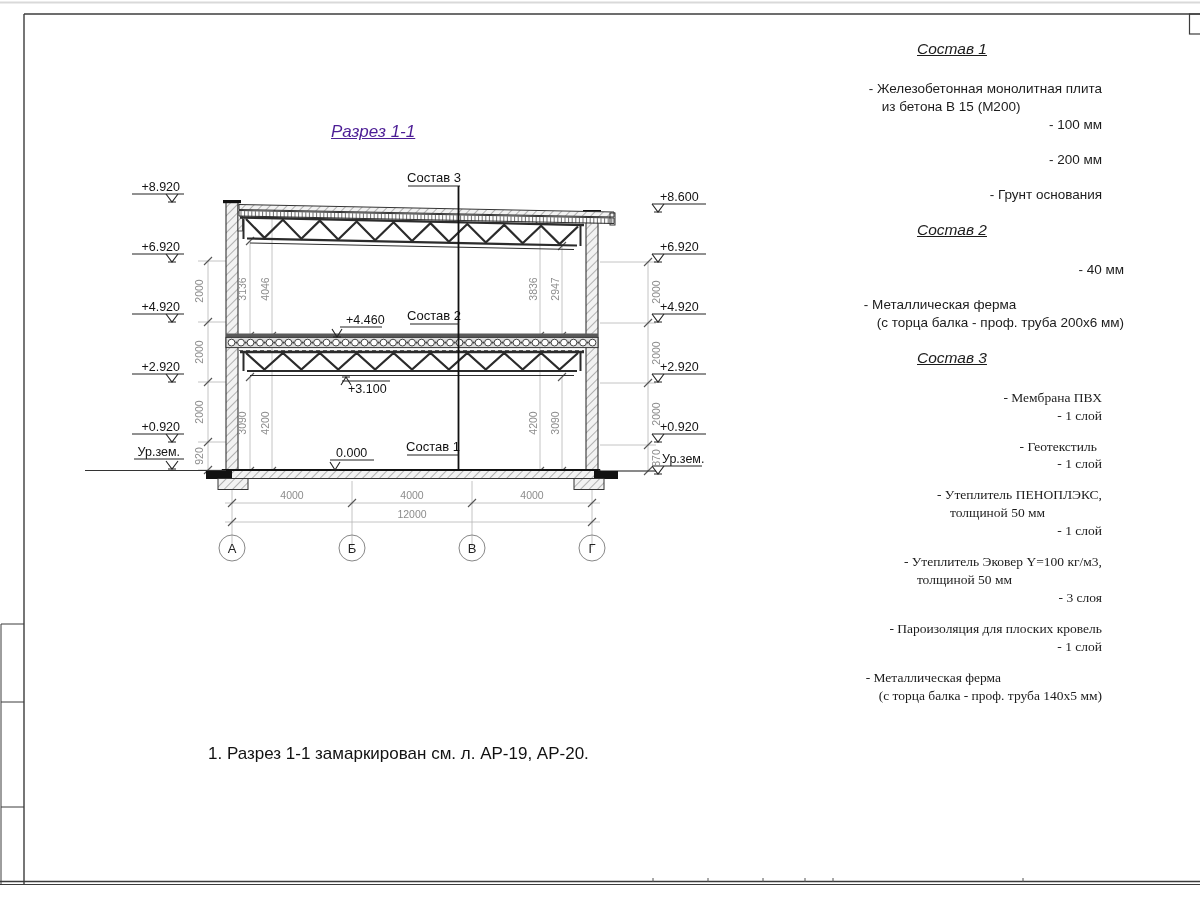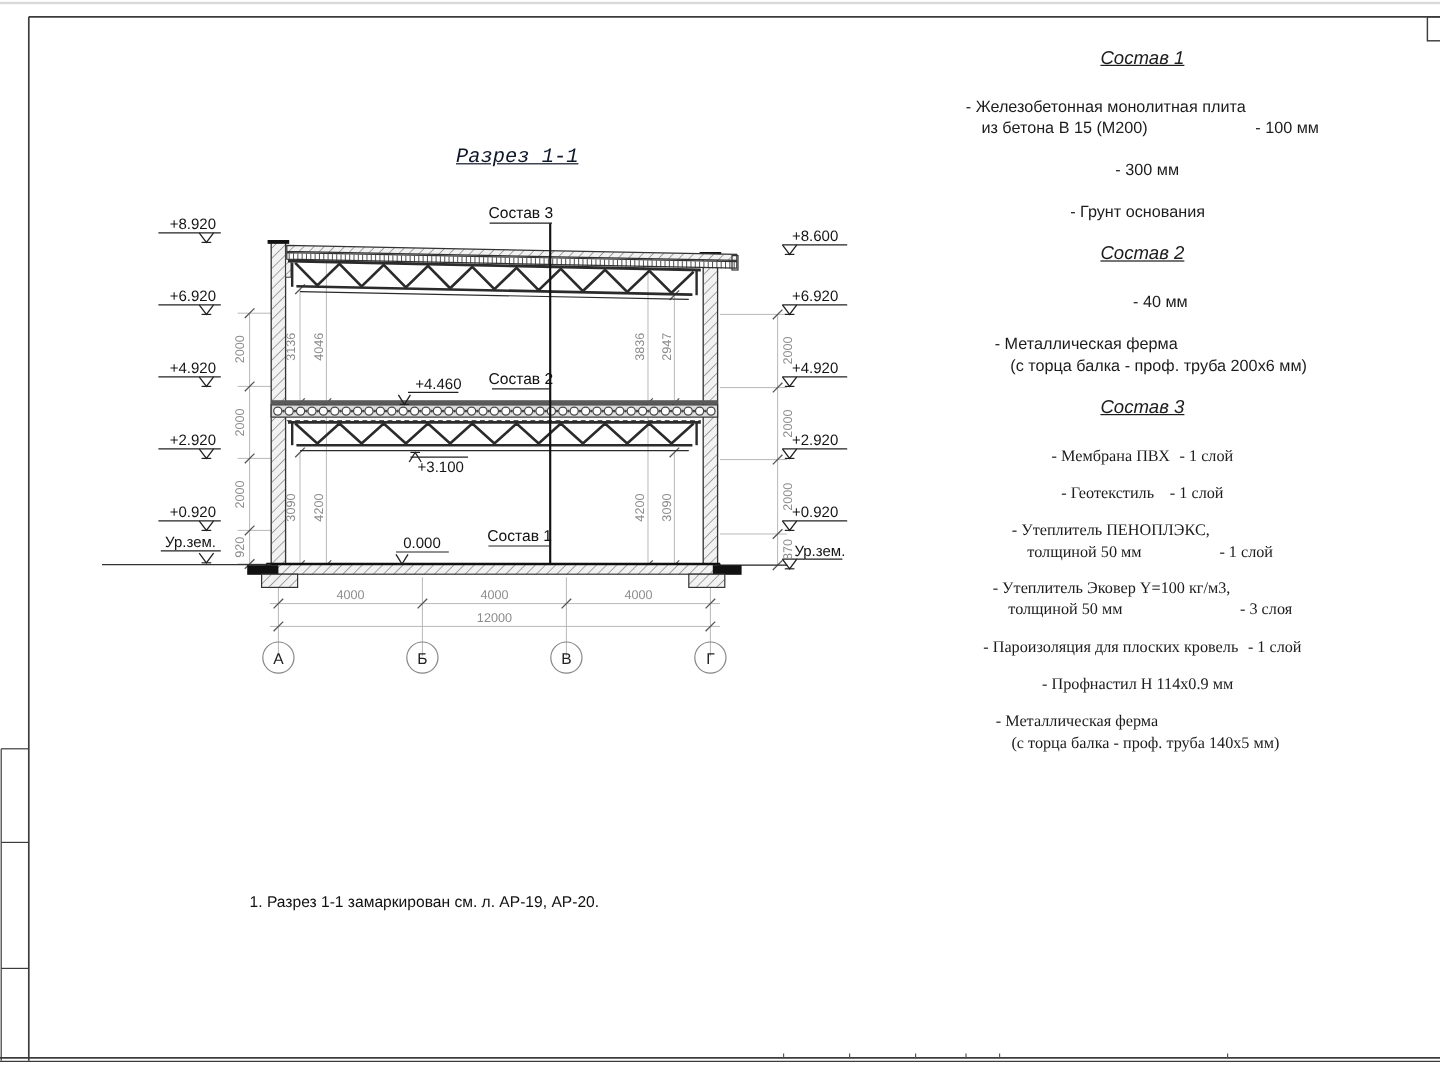--- a/index.html
+++ b/index.html
@@ -4,29 +4,29 @@
 <style>
   html,body{margin:0;padding:0;background:#fff;}
   .sheet{position:relative;width:1200px;height:900px;background:#fff;overflow:hidden;
          font-family:"Liberation Sans",sans-serif;color:#1c1c1c;}
   svg{position:absolute;left:0;top:0;}
   svg text{font-family:"Liberation Sans",sans-serif;}
   .dim{font-size:10.5px;fill:#8c8c8c;}
   .lvl{font-size:12.5px;fill:#141414;}
   .axisL{font-size:13px;fill:#222;}
   .callout{font-size:13px;fill:#111;}
-  .title{position:absolute;left:331px;top:122px;width:200px;text-align:center;
-         font-size:17px;font-style:italic;text-decoration:underline;color:#0f172a;font-family:Liberation Mono, monospace;}
-  .note{position:absolute;left:208px;top:744px;font-size:13px;color:#111;}
+  .title{position:absolute;left:331px;top:122px;width:200px;text-align:left;
+         font-size:17px;font-style:italic;text-decoration:underline;color:#4c1d95;}
+  .note{position:absolute;left:208px;top:744px;font-size:17px;color:#111;}
   .specs{position:absolute;left:802px;top:28px;width:322px;}
   .spec{margin-bottom:10px;}
   .spec-title{margin:12px 0 22px;text-align:center;font-size:15.5px;font-weight:normal;
               font-style:italic;text-decoration:underline;width:300px;}
   .spec-item{display:flex;justify-content:center;align-items:flex-end;
-             margin:0 0 17px;font-size:13.5px;line-height:1.33;width:300px;}
+             margin:0 0 17px;font-size:13.5px;line-height:1.33;width:300px;flex-direction:column;}
   .s2 .spec-item{width:322px;}
   .s3 .spec-item{margin-bottom:13px;font-family:Liberation Serif, serif;}
   .n{white-space:pre-line;padding-left:13px;text-indent:-13px;}
   .v{white-space:nowrap;padding-left:8px;}
 </style>
 </head>
 <body>
 
 <div class="sheet">
 
@@ -484,21 +484,21 @@
 
 <div class="specs">
   <section class="spec s1">
     <h3 class="spec-title">Состав 1</h3>
     <div class="spec-item">
           <span class="n">- Железобетонная  монолитная плита
 из бетона В 15 (М200)</span>
           <span class="v">- 100 мм</span>
         </div>
     <div class="spec-item">
-          <span class="v">- 300 мм</span>
+          <span class="v">- 200 мм</span>
         </div>
     <div class="spec-item">
           <span class="n">- Грунт основания</span>
           <span class="v"></span>
         </div>
   </section>
   <section class="spec s2">
     <h3 class="spec-title">Состав 2</h3>
     <div class="spec-item">
           <span class="v">- 40 мм</span>
@@ -527,24 +527,20 @@
     <div class="spec-item">
           <span class="n">- Утеплитель Эковер Y=100 кг/м3,
 толщиной 50 мм</span>
           <span class="v">- 3 слоя</span>
         </div>
     <div class="spec-item">
           <span class="n">- Пароизоляция для плоских кровель</span>
           <span class="v">- 1 слой</span>
         </div>
     <div class="spec-item">
-          <span class="n">- Профнастил Н 114х0.9 мм</span>
-          <span class="v"></span>
-        </div>
-    <div class="spec-item">
           <span class="n">- Металлическая ферма
 (с торца балка - проф. труба 140х5 мм)</span>
           <span class="v"></span>
         </div>
   </section>
 </div>
 
 </div>
 
 </body></html>

